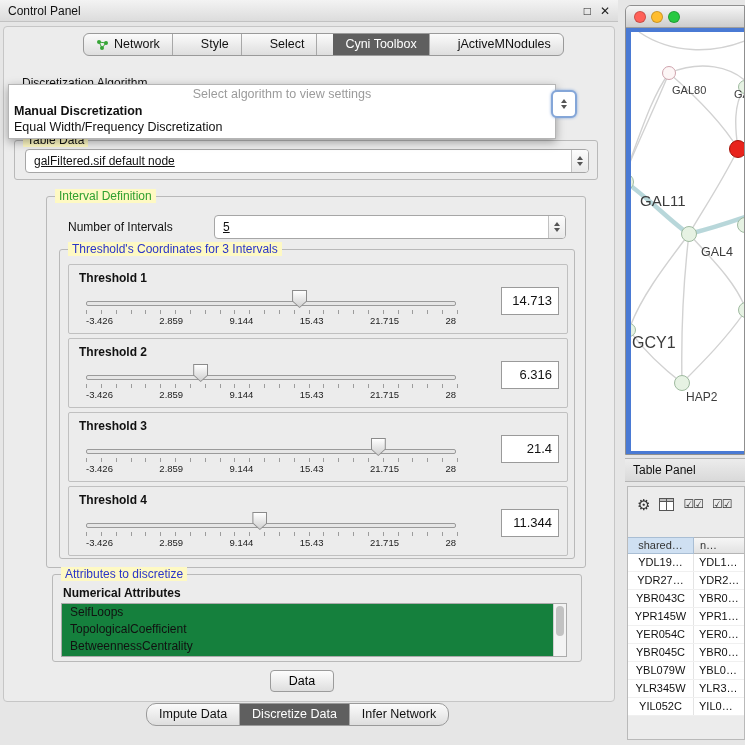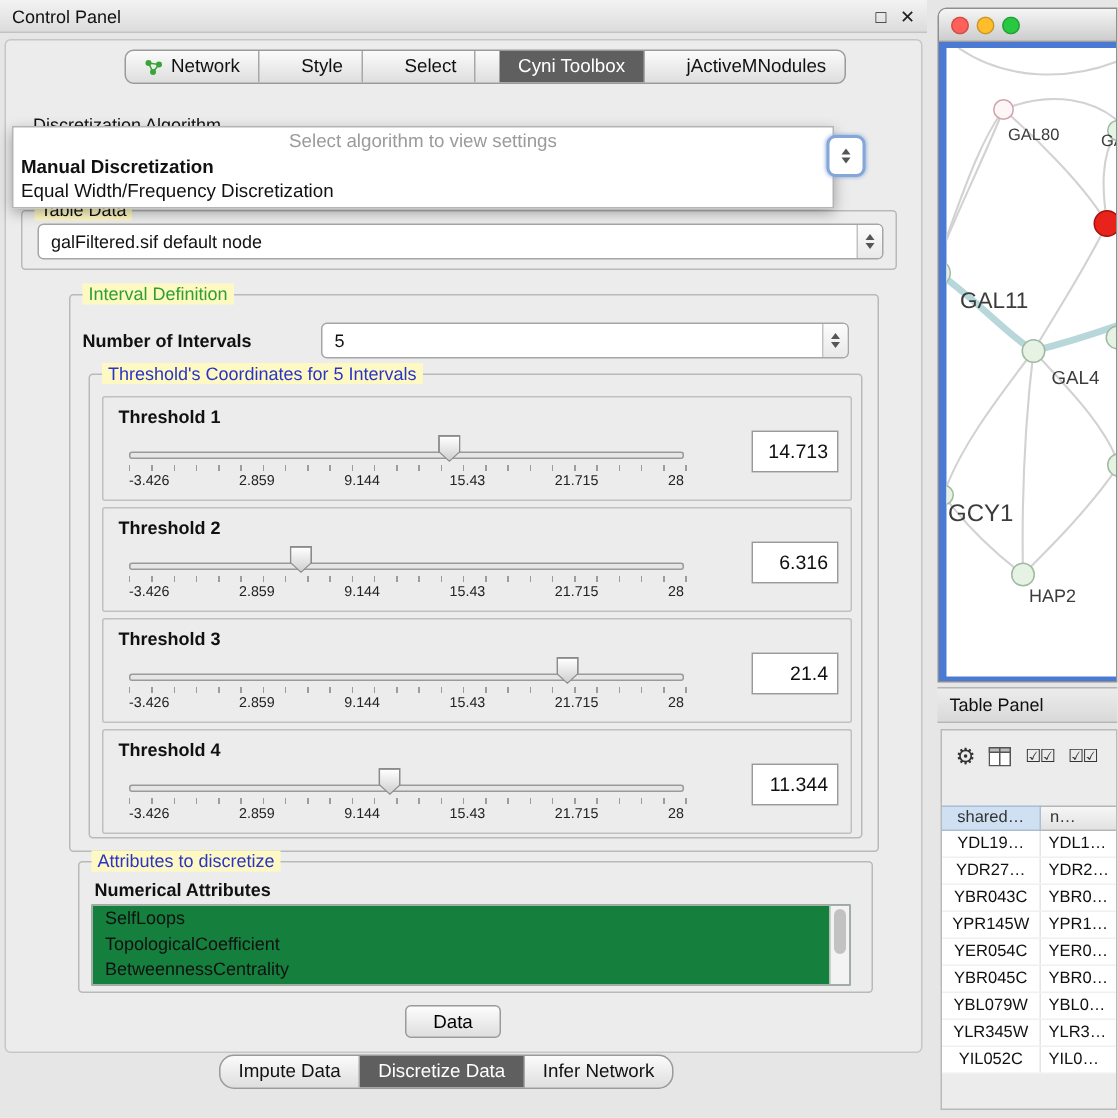--- a/index.html
+++ b/index.html
@@ -45,21 +45,21 @@
     position:absolute; top:-8px; left:8px; background:#fef9c3;
     padding:0 4px; font-size:12px; white-space:nowrap;
   }
   .lg-green { color:#2fa02f; }
   .lg-blue  { color:#2a35c8; }
 
   
   .combo {
     position:absolute; background:#fff; border:1px solid #a6a6a6; border-radius:4px;
     font-size:12px; line-height:22px; padding:0 22px 0 8px; color:#111;
-    white-space:nowrap; overflow:hidden;
+    white-space:nowrap; overflow:hidden;text-decoration:underline;
   }
   .combo-step {
     position:absolute; right:0; top:0; bottom:0; width:17px;
     border-left:1px solid #c2c2c2; background:linear-gradient(#fcfcfc,#e9e9e9);
     display:flex; flex-direction:column; align-items:center; justify-content:center;
   }
   .tri-up   { width:0; height:0; border-left:3.5px solid transparent; border-right:3.5px solid transparent; border-bottom:4px solid #555; margin:1px 0; }
   .tri-down { width:0; height:0; border-left:3.5px solid transparent; border-right:3.5px solid transparent; border-top:4px solid #555; margin:1px 0; }
 
   
@@ -237,31 +237,31 @@
     <span class="combo-step">
         <i class="tri-up"></i>
         <i class="tri-down"></i>
       </span>
   </div>
 </div>
 
 <div class="grp" style="left:46px; top:196px; width:540px; height:372px;">
   <span class="legend lg-green">Interval Definition</span>
 
-  <div class="abs" style="left:8px; top:23px; font-size:12px; font-weight:bold;">Number of Intervals</div>
+  <div class="abs" style="left:21px; top:23px; font-size:12px; font-weight:normal;">Number of Intervals</div>
   <div class="combo" style="left:167px; top:18px; width:352px; height:24px;">
     <span>5</span>
     <span class="combo-step">
         <i class="tri-up"></i>
         <i class="tri-down"></i>
       </span>
   </div>
 
   <div class="grp" style="left:12px; top:52px; width:516px; height:310px; background:#ececec;">
-    <span class="legend lg-blue">Threshold's Coordinates for 5 Intervals</span>
+    <span class="legend lg-blue">Threshold's Coordinates for 3 Intervals</span>
 
     <div class="thr-block" style="top:14px;">
       <div class="thr-label">Threshold 1</div>
       <div class="track"></div>
       <div class="thumb" style="left: 223.063px;"></div>
       <div class="ticks"></div>
       <div class="scale-row">
           <span>-3.426</span>
           <span>2.859</span>
           <span>9.144</span>

